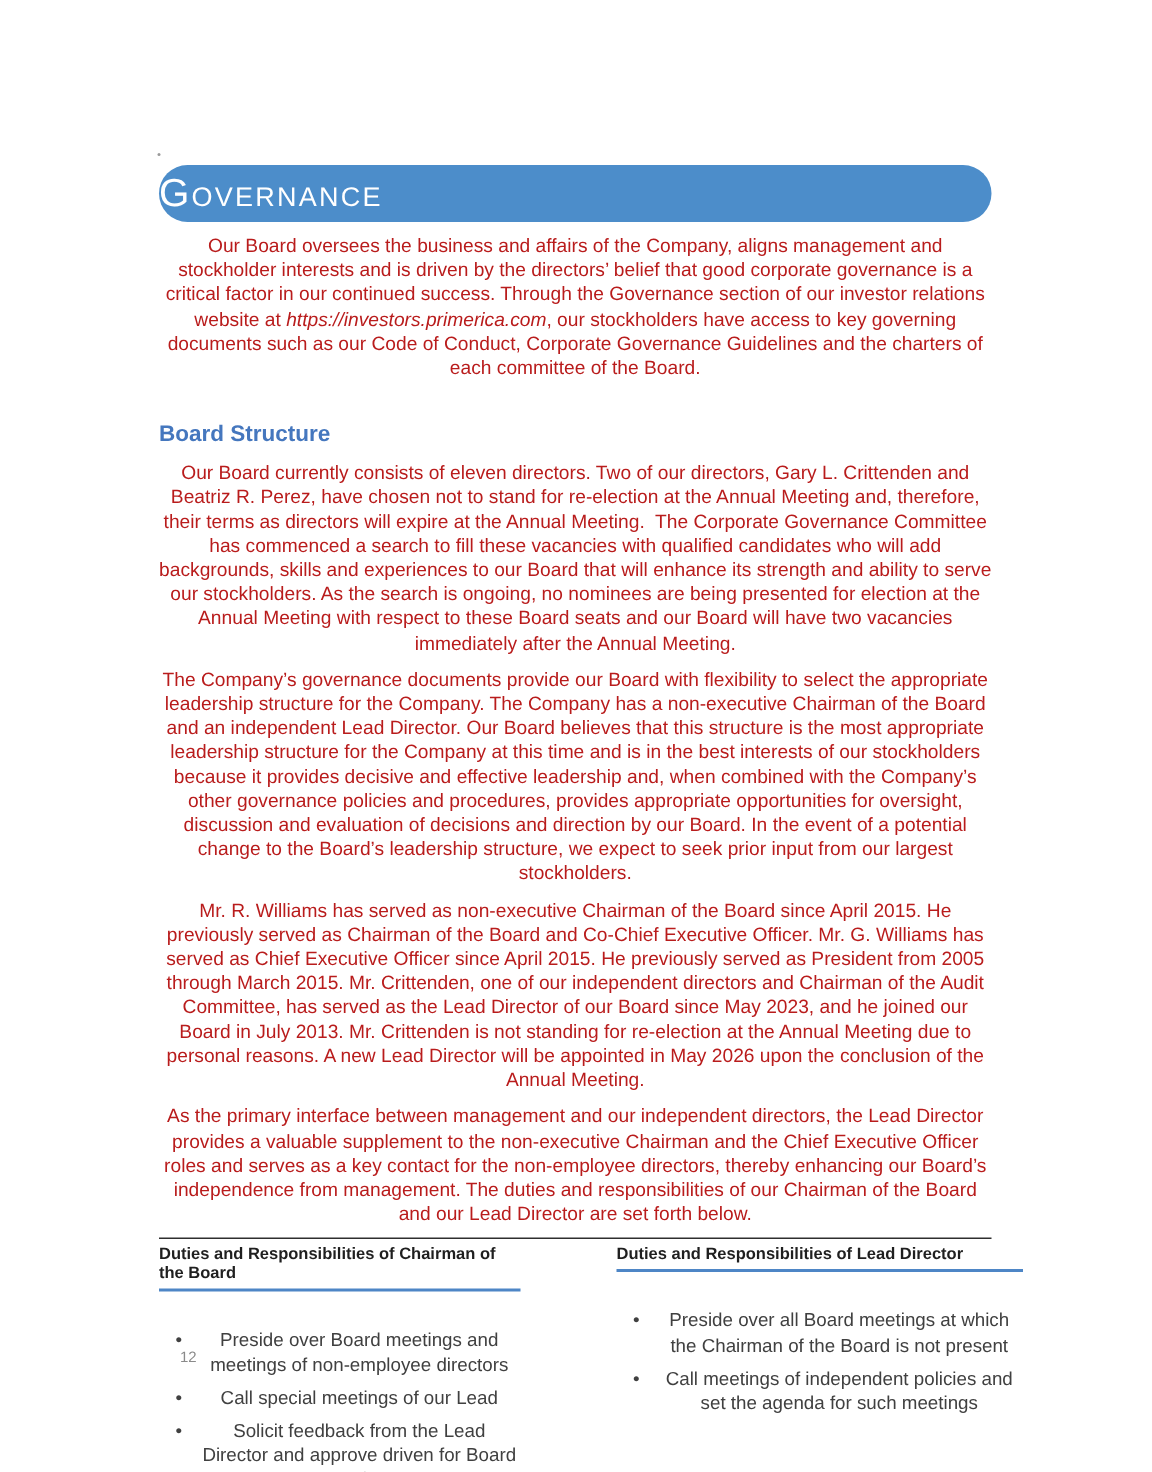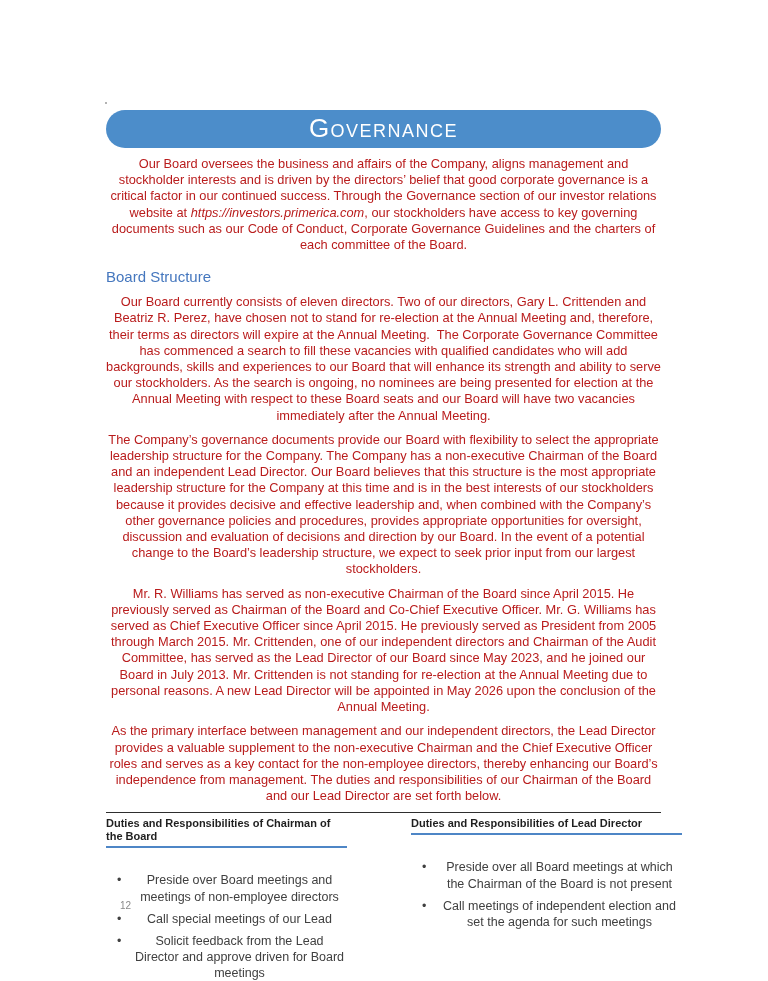--- a/index.html
+++ b/index.html
@@ -31,21 +31,20 @@
     top: 110px;
     width: 555px;
   }
 
   .banner {
     height: 38px;
     border-radius: 19px;
     background: var(--banner-blue, #4c8dca);
     display: flex;
     align-items: center;
-    justify-content: center;
     margin-bottom: 8px;
   }
   .banner-title {
     font-variant: small-caps;
     color: #ffffff;
     font-size: 26px;
     font-weight: 400;
     letter-spacing: 1.5px;
     line-height: 1;
     padding-bottom: 3px;
@@ -57,23 +56,23 @@
     margin: 1px 0 8px 0;
     white-space: pre-wrap;
     color: #b91c1c;
     text-align: center;
   }
   .url-italic { font-style: italic; }
 
   .heading {
     font-size: 15px;
     line-height: 19px;
-    font-weight: normal;
+    font-weight: bold;
     color: var(--heading-blue, #4577be);
-    margin: 14px 0 8px 0;
+    margin: 27px 0 8px 0;
   }
 
   .duties-table {
     margin-top: 7px;
     display: grid;
     grid-template-columns: 241px 271px;
     column-gap: 64px;
     border-top: 1px solid #2e2e2e;
     border-bottom: 1px solid #2e2e2e;
   }
@@ -147,21 +146,21 @@
           <li>Preside over Board meetings and meetings of non-employee directors</li>
           <li>Call special meetings of our Lead</li>
           <li>Solicit feedback from the Lead Director and approve driven for Board meetings</li>
         </ul>
       </div>
 
       <div class="duties-col">
         <div class="col-header">Duties and Responsibilities of Lead Director</div>
         <ul class="duty-list">
           <li>Preside over all Board meetings at which the Chairman of the Board is not present</li>
-          <li>Call meetings of independent election and set the agenda for such meetings</li>
+          <li>Call meetings of independent policies and set the agenda for such meetings</li>
         </ul>
       </div>
 
     </div>
 
   </div>
 
   <div class="page-number">12</div>
 
 </div>

